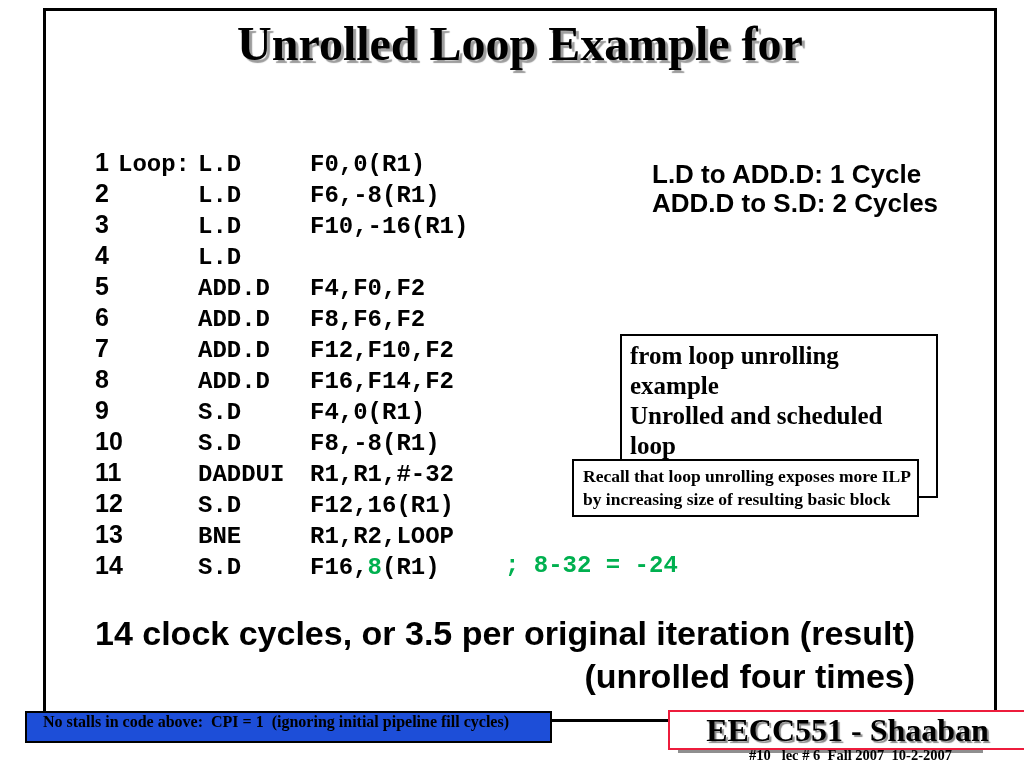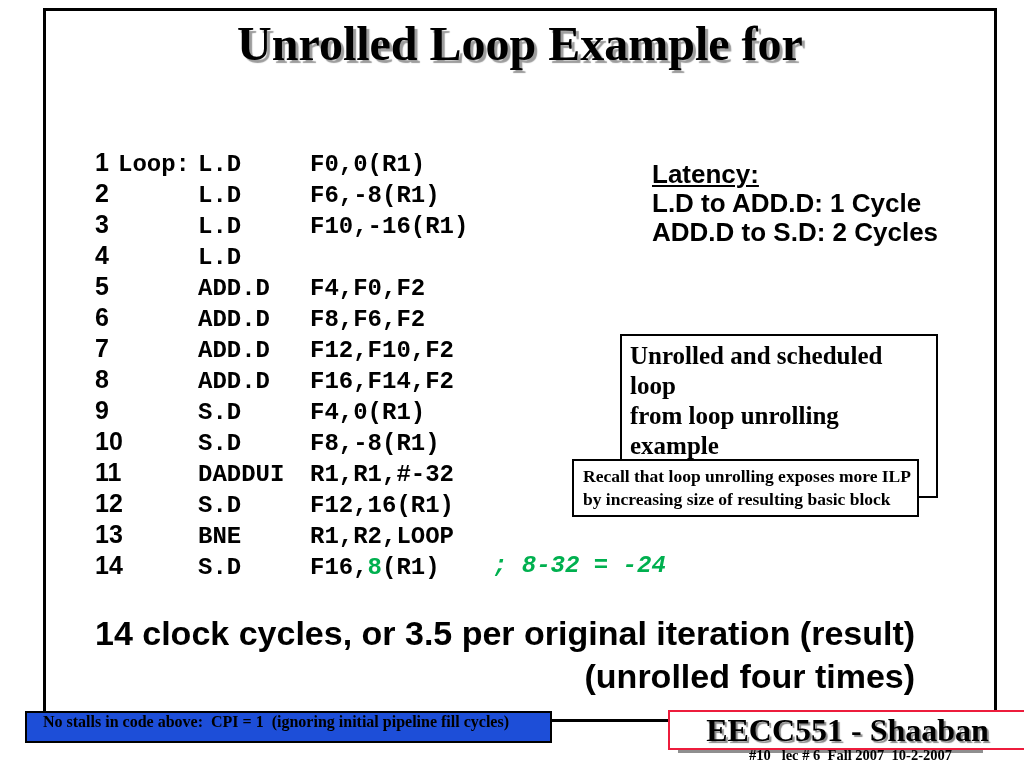--- a/index.html
+++ b/index.html
@@ -12,21 +12,21 @@
         font-family:"Liberation Serif",serif;font-weight:bold;font-size:48px;line-height:56px;
         text-shadow:3px 3px 1px #9c9c9c;letter-spacing:0px;}
   
   .code{position:absolute;left:95px;top:147px;}
   .code-row{position:relative;display:flex;align-items:baseline;height:31px;
         font-family:"Liberation Mono",monospace;font-weight:bold;font-size:24px;line-height:31px;white-space:pre;}
   .c-num{flex:none;width:23px;font-family:"Liberation Sans",sans-serif;font-size:25px;font-weight:bold;}
   .c-label{flex:none;width:80px;}
   .c-opcode{flex:none;width:112px;}
   .c-operands{flex:none;}
-  .c-comment{position:absolute;left:398px;top:0;font-style:italic;}
+  .c-comment{position:absolute;left:410px;top:0;}
   .green{color:var(--green,#00B04F);}
   
   .latency{position:absolute;left:652px;top:160px;font-weight:bold;font-size:26px;line-height:29px;}
   .latency .underline{text-decoration:underline;}
   
   .unrolled-box{position:absolute;left:620px;top:334px;width:318px;box-sizing:border-box;
         border:2px solid #000;padding:5px 8px;background:#fff;
         font-family:"Liberation Serif",serif;font-weight:bold;font-size:25px;line-height:30px;}
   
   .recall-box{position:absolute;left:572px;top:459px;width:347px;box-sizing:border-box;
@@ -68,28 +68,27 @@
       <div class="code-row"><span class="c-num">8</span><span class="c-label"></span><span class="c-opcode">ADD.D</span><span class="c-operands"><span class="">F16,F14,F2</span></span></div>
       <div class="code-row"><span class="c-num">9</span><span class="c-label"></span><span class="c-opcode">S.D</span><span class="c-operands"><span class="">F4,0(R1)</span></span></div>
       <div class="code-row"><span class="c-num">10</span><span class="c-label"></span><span class="c-opcode">S.D</span><span class="c-operands"><span class="">F8,-8(R1)</span></span></div>
       <div class="code-row"><span class="c-num">11</span><span class="c-label"></span><span class="c-opcode">DADDUI</span><span class="c-operands"><span class="">R1,R1,#-32</span></span></div>
       <div class="code-row"><span class="c-num">12</span><span class="c-label"></span><span class="c-opcode">S.D</span><span class="c-operands"><span class="">F12,16(R1)</span></span></div>
       <div class="code-row"><span class="c-num">13</span><span class="c-label"></span><span class="c-opcode">BNE</span><span class="c-operands"><span class="">R1,R2,LOOP</span></span></div>
       <div class="code-row"><span class="c-num">14</span><span class="c-label"></span><span class="c-opcode">S.D</span><span class="c-operands"><span class="">F16,</span><span class="green">8</span><span class="">(R1)</span></span><span class="c-comment green">; 8-32 = -24</span></div>
     </div>
 
   <div class="latency">
-    <div class="underline">Latency:</div>
     <div>L.D to ADD.D: 1 Cycle</div>
     <div>ADD.D to S.D: 2 Cycles</div>
   </div>
 
   <div class="unrolled-box">
+    <div>from loop unrolling example</div>
     <div>Unrolled and scheduled loop</div>
-    <div>from loop unrolling example</div>
     <div>in lecture # 3 (slide 11)</div>
   </div>
 
   <div class="recall-box">
     <div>Recall that loop unrolling exposes more ILP</div>
     <div>by increasing size of resulting basic block</div>
   </div>
 
   <div class="result">
     <div>14 clock cycles, or 3.5 per original iteration (result)</div>

